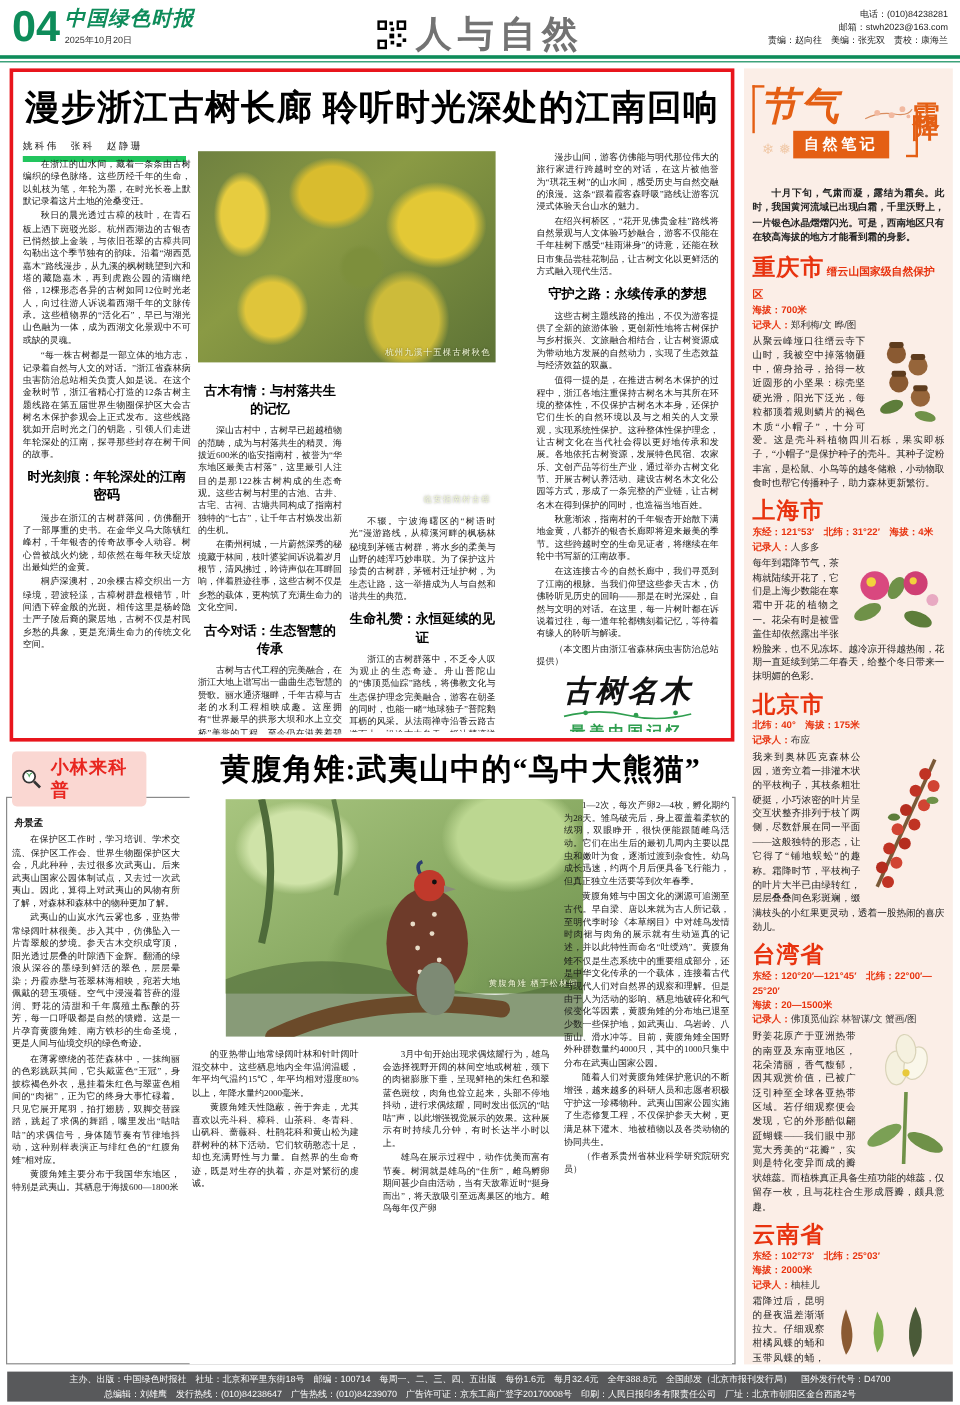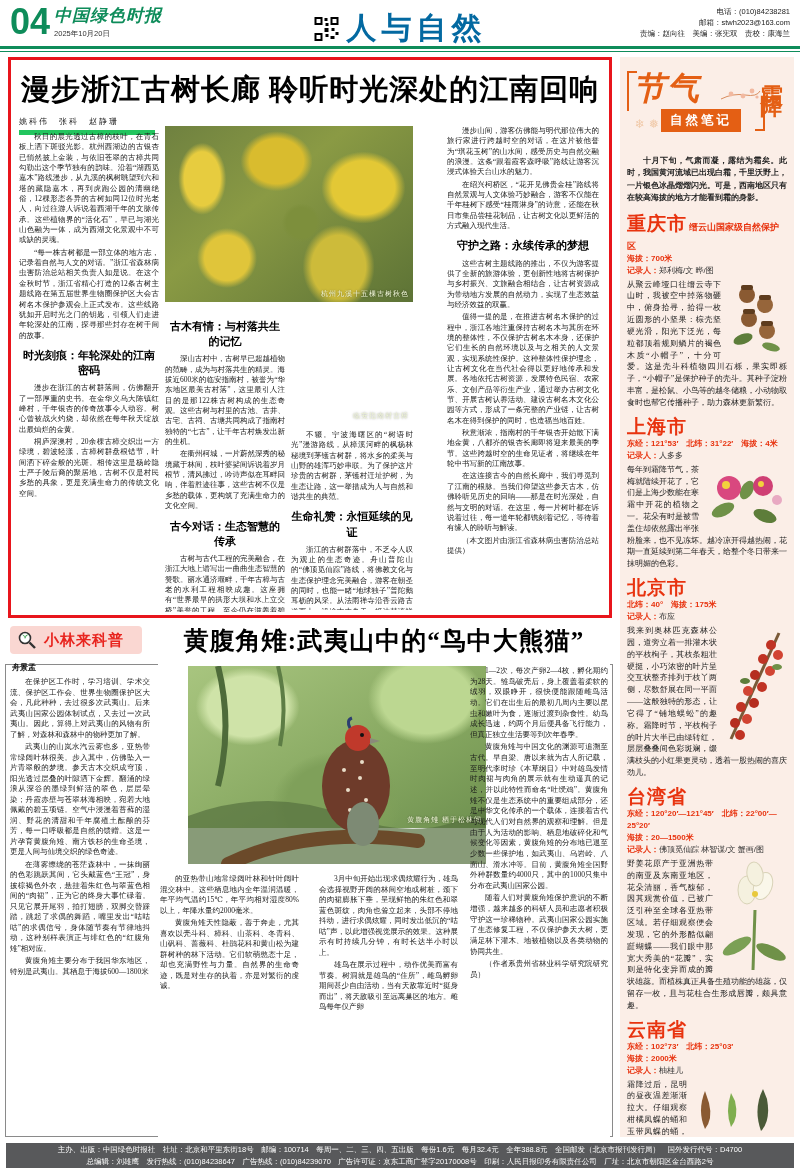--- a/index.html
+++ b/index.html
@@ -8,21 +8,21 @@
 
   
   .hdr { position:absolute; left:0; top:0; width:800px; height:46px; }
   .hdr-left { position:absolute; left:10px; top:4px; display:flex; align-items:flex-start; }
   .pagenum { font-size:36px; font-weight:bold; color:#0e8c5a; line-height:36px; font-family:"Liberation Sans",sans-serif; }
   .masthead { margin-left:4px; }
   .paper-name { font-size:17px; font-weight:bold; font-style:italic; color:#0e8c5a; letter-spacing:1px; }
   .paper-date { font-size:7.5px; color:#333; margin-top:2px; font-family:"Liberation Sans",sans-serif; }
   .hdr-center { position:absolute; left:50%; top:8px; transform:translateX(-50%); display:flex; align-items:center; gap:7px; }
   .qr { width:26px; height:26px; }
-  .section-title { font-size:30px; font-weight:bold; color:#0369a1; letter-spacing:5px; }
+  .section-title { font-size:30px; font-weight:bold; color:#737373; letter-spacing:5px; }
   .hdr-right { position:absolute; right:10px; top:6px; text-align:right; font-size:7.5px; line-height:11px; color:#222; font-family:"Liberation Sans",sans-serif; }
   .hdr-rule { position:absolute; left:0; top:46px; width:800px; height:6px; border-top:3px solid #0e8c5a; border-bottom:1px solid #0e8c5a; }
 
   
   .redbox { position:absolute; left:8px; top:57px; width:604px; height:561px; border:3px solid #e8151c; background:#fff; }
   .m-headline { position:absolute; left:0; top:10px; width:100%; text-align:center; font-size:29px; font-weight:bold; color:#000; letter-spacing:1px; }
   .m-byline { position:absolute; left:8px; top:56px; font-size:8px; color:#222; border-bottom:5px solid #22c55e; padding-bottom:3px; width:136px; letter-spacing:2px; font-family:"Liberation Sans",sans-serif; }
   .mcol { position:absolute; font-size:7.5px; line-height:1.38; color:#1a1a1a; text-align:justify; overflow:hidden; }
   .mcol p { text-indent:2em; margin-bottom:2px; }
   .subhead { font-size:11px; font-weight:bold; text-align:center; margin:7px 0 5px 0; color:#000; text-indent:0 !important; }
@@ -74,21 +74,21 @@
   .city-rec b { color:#e8330f; }
   .city-body { font-size:8px; line-height:1.48; color:#222; text-align:justify; margin-top:2px; }
   .city-body:before { content:""; }
   .illus { float:right; margin:2px 0 2px 4px; }
   .ind { text-indent:2em; }
 
   
   .bot-box { position:absolute; left:5px; top:664px; width:608px; height:473px; border:1px solid #8a8a8a; }
   
   .kepu { position:absolute; left:10px; top:626px; width:140px; height:508px; overflow:hidden; }
-  .kepu-badge { display:flex; align-items:center; gap:7px; background:#fad7d2; border-radius:4px; padding:4px 7px; width:132px; }
+  .kepu-badge { display:flex; align-items:center; gap:7px; background:#fad7d2; border-radius:4px; padding:4px 7px; width:112px; }
   .kepu-badge span { font-size:15px; font-weight:bold; color:#e8251f; letter-spacing:1px; }
   .kepu-author { font-size:8px; font-weight:bold; margin:8px 0 4px 2px; color:#111; font-family:"Liberation Sans",sans-serif; }
   .kepu p { font-size:7.5px; line-height:1.4; text-align:justify; color:#1a1a1a; text-indent:2em; margin-bottom:2px; }
   
   .bird { position:absolute; left:158px; top:622px; width:452px; height:515px; overflow:hidden; background:#fff; }
   .b-headline { text-align:center; font-size:25px; font-weight:bold; letter-spacing:1px; color:#000; background:#fff; padding:2px 0 6px 0; }
   .b-photo { position:absolute; left:2px; top:44px; width:298px; height:162px;
     background:
       radial-gradient(80px 60px at 20% 25%, #cfe3a8 0 50%, transparent 65%),
       radial-gradient(90px 70px at 80% 20%, #bcd791 0 50%, transparent 65%),
@@ -141,20 +141,21 @@
       <div>责编：赵向往　美编：张宪双　责校：康海兰</div>
     </div>
   </div>
   <div class="hdr-rule"></div>
 
   <div class="redbox">
     <div class="m-headline">漫步浙江古树长廊 聆听时光深处的江南回响</div>
     <div class="m-byline">姚科伟　张科　赵静珊</div>
 
     <div class="mcol col1">
+      <p>在浙江的山水间，藏着一条条由古树编织的绿色脉络。这些历经千年的生命，以虬枝为笔，年轮为墨，在时光长卷上默默记录着这片土地的沧桑变迁。</p>
       <p>秋日的晨光透过古樟的枝叶，在青石板上洒下斑驳光影。杭州西湖边的古银杏已悄然披上金装，与依旧苍翠的古樟共同勾勒出这个季节独有的韵味。沿着“湖西觅嘉木”路线漫步，从九溪的枫树眺望到六和塔的藏隐嘉木，再到虎跑公园的清幽绝俗，12棵形态各异的古树如同12位时光老人，向过往游人诉说着西湖千年的文脉传承。这些植物界的“活化石”，早已与湖光山色融为一体，成为西湖文化景观中不可或缺的灵魂。</p>
       <p>“每一株古树都是一部立体的地方志，记录着自然与人文的对话。”浙江省森林病虫害防治总站相关负责人如是说。在这个金秋时节，浙江省精心打造的12条古树主题线路在第五届世界生物圈保护区大会古树名木保护参观会上正式发布。这些线路犹如开启时光之门的钥匙，引领人们走进年轮深处的江南，探寻那些封存在树干间的故事。</p>
       <div class="subhead">时光刻痕：年轮深处的江南密码</div>
       <p>漫步在浙江的古树群落间，仿佛翻开了一部厚重的史书。在金华义乌大陈镇红峰村，千年银杏的传奇故事令人动容。树心曾被战火灼烧，却依然在每年秋天绽放出最灿烂的金黄。</p>
       <p>桐庐深澳村，20余棵古樟交织出一方绿境，碧波轻漾，古樟树群盘根错节，叶间洒下碎金般的光斑。相传这里是杨岭隐士严子陵后裔的聚居地，古树不仅是村民乡愁的具象，更是充满生命力的传统文化空间。</p>
     </div>
 
     <div class="photo photo1">
       <div class="photo-cap">杭州九溪十五棵古树秋色</div>
     </div>
@@ -180,20 +181,30 @@
 
     <div class="mcol col4">
       <p>漫步山间，游客仿佛能与明代那位伟大的旅行家进行跨越时空的对话，在这片被他誉为“琪花玉树”的山水间，感受历史与自然交融的浪漫。这条“跟着霞客森呼吸”路线让游客沉浸式体验天台山水的魅力。</p>
       <p>在绍兴柯桥区，“花开见佛贵金桂”路线将自然景观与人文体验巧妙融合，游客不仅能在千年桂树下感受“桂雨淋身”的诗意，还能在秋日市集品尝桂花制品，让古树文化以更鲜活的方式融入现代生活。</p>
       <div class="subhead">守护之路：永续传承的梦想</div>
       <p>这些古树主题线路的推出，不仅为游客提供了全新的旅游体验，更创新性地将古树保护与乡村振兴、文旅融合相结合，让古树资源成为带动地方发展的自然动力，实现了生态效益与经济效益的双赢。</p>
       <p>值得一提的是，在推进古树名木保护的过程中，浙江各地注重保持古树名木与其所在环境的整体性，不仅保护古树名木本身，还保护它们生长的自然环境以及与之相关的人文景观，实现系统性保护。这种整体性保护理念，让古树文化在当代社会得以更好地传承和发展。各地依托古树资源，发展特色民宿、农家乐、文创产品等衍生产业，通过举办古树文化节、开展古树认养活动、建设古树名木文化公园等方式，形成了一条完整的产业链，让古树名木在得到保护的同时，也造福当地百姓。</p>
       <p>秋意渐浓，指南村的千年银杏开始散下满地金黄，八都岕的银杏长廊即将迎来最美的季节。这些跨越时空的生命见证者，将继续在年轮中书写新的江南故事。</p>
       <p>在这连接古今的自然长廊中，我们寻觅到了江南的根脉。当我们仰望这些参天古木，仿佛聆听见历史的回响——那是在时光深处，自然与文明的对话。在这里，每一片树叶都在诉说着过往，每一道年轮都镌刻着记忆，等待着有缘人的聆听与解读。</p>
       <p class="credit-line">（本文图片由浙江省森林病虫害防治总站提供）</p>
+      <div class="m-logo">
+        <div class="logo-cal">古树名木</div>
+        <svg class="logo-vine" width="110" height="10" viewBox="0 0 110 10">
+          <path d="M2 7 Q 30 0 55 6 T 108 5" stroke="#2f9e4f" stroke-width="1.4" fill="none"></path>
+          <circle cx="20" cy="4" r="2" fill="#2f9e4f"></circle>
+            <circle cx="62" cy="6" r="2" fill="#2f9e4f"></circle>
+            <circle cx="95" cy="4" r="2" fill="#2f9e4f"></circle>
+        </svg>
+        <div class="logo-sub">最美中国记忆</div>
+      </div>
     </div>
   </div>
 
   <div class="sidebar">
     <div class="season-hd">
       <div class="bracket-l"></div>
       <div class="season-main">节气</div>
       <svg class="blossom" width="42" height="22" viewBox="0 0 42 22">
         <path d="M2 16 Q 14 10 26 12 T 41 8" stroke="#d98d5f" stroke-width="1" fill="none"></path>
         <circle cx="12" cy="11" r="2.4" fill="#f2b9a0"></circle>

